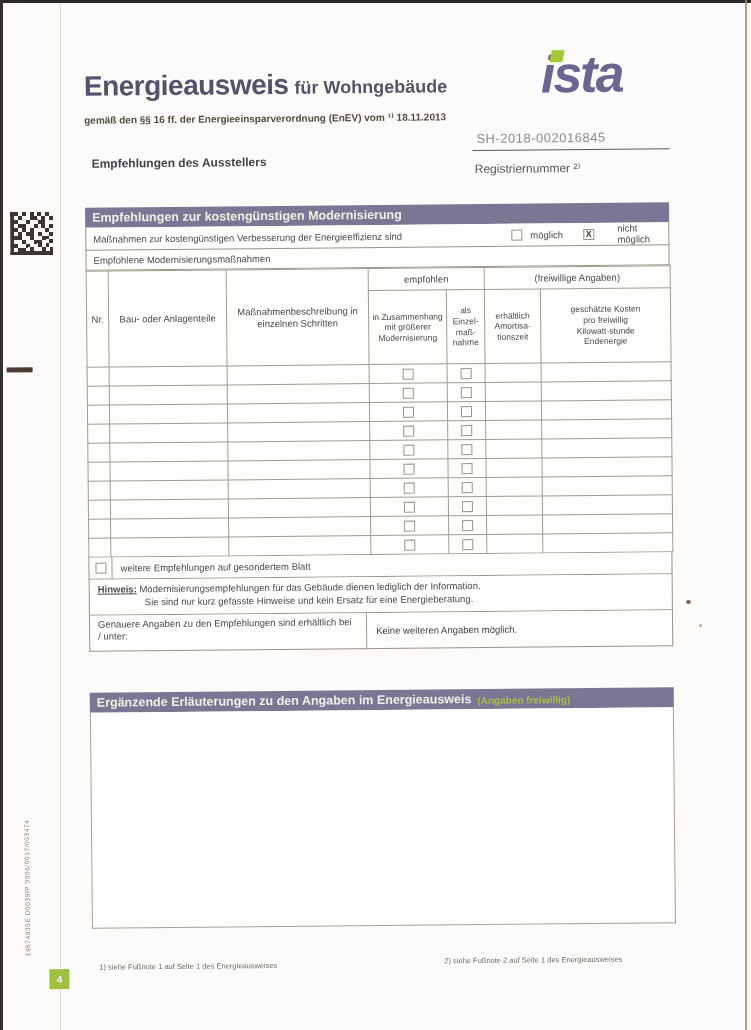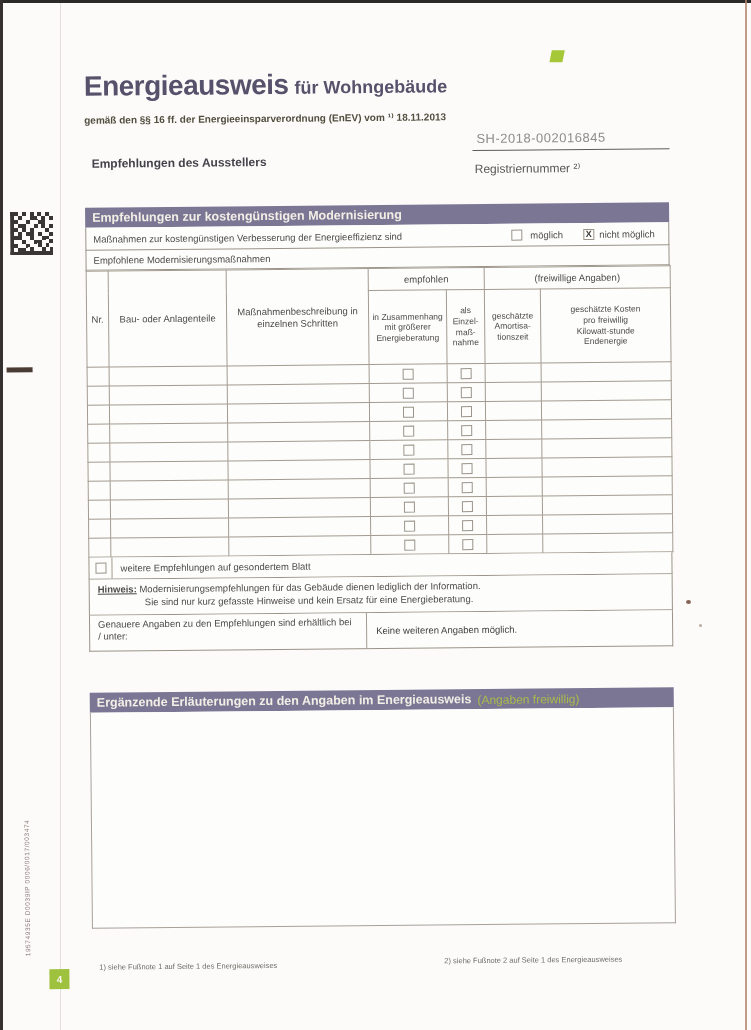--- a/index.html
+++ b/index.html
@@ -38,31 +38,31 @@
   .logo-sq{position:absolute;left:10px;top:6px;width:13px;height:12px;background:#a6c838;transform:skewX(-12deg);}
   .regnum{position:absolute;left:480px;top:132px;font-size:13px;color:#8d8d8d;letter-spacing:.5px;}
   .regline{position:absolute;left:476px;top:151px;width:197px;height:1px;background:#5c5c5c;}
   .reglabel{position:absolute;left:478px;top:163px;font-size:12px;color:#565656;}
   .section-heading{position:absolute;left:95px;top:154px;font-size:12px;font-weight:bold;color:#44434c;}
 
   
   .modblock{position:absolute;left:88px;top:205px;width:584px;}
   .banner{height:20px;background:#7b7694;color:#f2efe6;font-size:12.5px;font-weight:bold;
           display:flex;align-items:center;padding-left:7px;box-sizing:border-box;}
-  .banner .note{font-size:12px;font-weight:normal;color:#a9bc4a;margin-left:6px;padding-top:2px;}
+  .banner .note{font-size:10px;font-weight:bold;color:#a9bc4a;margin-left:6px;padding-top:2px;}
   .frow{border-left:1px solid #9a9388;border-right:1px solid #9a9388;border-bottom:1px solid #9a9388;
         box-sizing:border-box;background:#fdfdfb;font-size:9.5px;}
   .measures-row{height:23px;position:relative;display:flex;align-items:center;padding-left:7px;}
   .measures-row .lbl{position:absolute;}
   .cb{width:11px;height:11px;border:1px solid #9a948b;background:#fdfdfb;box-sizing:border-box;
       font-size:9px;font-weight:bold;line-height:9px;text-align:center;color:#3d3c3c;}
   .cb-possible{position:absolute;left:425px;top:6px;}
   .lbl-possible{position:absolute;left:444px;}
   .cb-notpossible{position:absolute;left:497px;top:6px;}
-  .lbl-notpossible{position:absolute;left:513px;}
+  .lbl-notpossible{position:absolute;left:531px;}
   .caption-row{height:20px;display:flex;align-items:center;padding-left:7px;}
 
   table.measures{border-collapse:collapse;width:584px;table-layout:fixed;background:#fdfdfb;}
   table.measures td{border:1px solid #a39b90;font-size:8.5px;text-align:center;vertical-align:middle;
                     padding:1px 2px;line-height:1.25;color:#4d4b4a;box-sizing:border-box;}
   table.measures tr.tier1 td{height:22px;font-size:9.5px;}
   table.measures tr.tier2 td{height:74px;}
   table.measures tr.mrow td{height:19px;}
   table.measures .costs-inner{display:inline-block;max-width:76px;}
   table.measures .cb{margin:0 auto;}
@@ -144,20 +144,21 @@
   <div class="reg-dash"></div>
   <div class="vcode">19574935E D0039IP 0006/0017/003474</div>
   <div class="page-badge">4</div>
 
   <div class="title">
     <span class="title-main">Energieausweis</span><span class="title-sub">für Wohngebäude</span>
   </div>
   <div class="subtitle">gemäß den §§ 16 ff. der Energieeinsparverordnung (EnEV) vom ¹⁾ 18.11.2013</div>
 
   <div class="logo">
+    <span>ista</span>
     <span class="logo-sq"></span>
   </div>
 
   <div class="regnum">SH-2018-002016845</div>
   <div class="regline"></div>
   <div class="reglabel">Registriernummer ²⁾</div>
 
   <div class="section-heading">Empfehlungen des Ausstellers</div>
 
   <div class="modblock">
@@ -187,23 +188,23 @@
       </colgroup>
       <tbody>
         <tr class="tier1">
           <td rowspan="2">Nr.</td>
           <td rowspan="2">Bau- oder Anlagenteile</td>
           <td rowspan="2">Maßnahmenbeschreibung in einzelnen Schritten</td>
           <td colspan="2">empfohlen</td>
           <td colspan="2">(freiwillige Angaben)</td>
         </tr>
         <tr class="tier2">
-          <td>in Zusammenhang mit größerer Energieberatung</td>
+          <td>in Zusammenhang mit größerer Modernisierung</td>
           <td>als Einzel-maß-nahme</td>
-          <td>geschätzte Amortisa-tionszeit</td>
+          <td>erhältlich Amortisa-tionszeit</td>
           <td><span class="costs-inner">geschätzte Kosten pro freiwillig Kilowatt-stunde Endenergie</span></td>
         </tr>
       </tbody>
       <tbody>
           <tr class="mrow">
             <td></td>
             <td></td>
             <td></td>
             <td>
               <div class="cb"></div>

